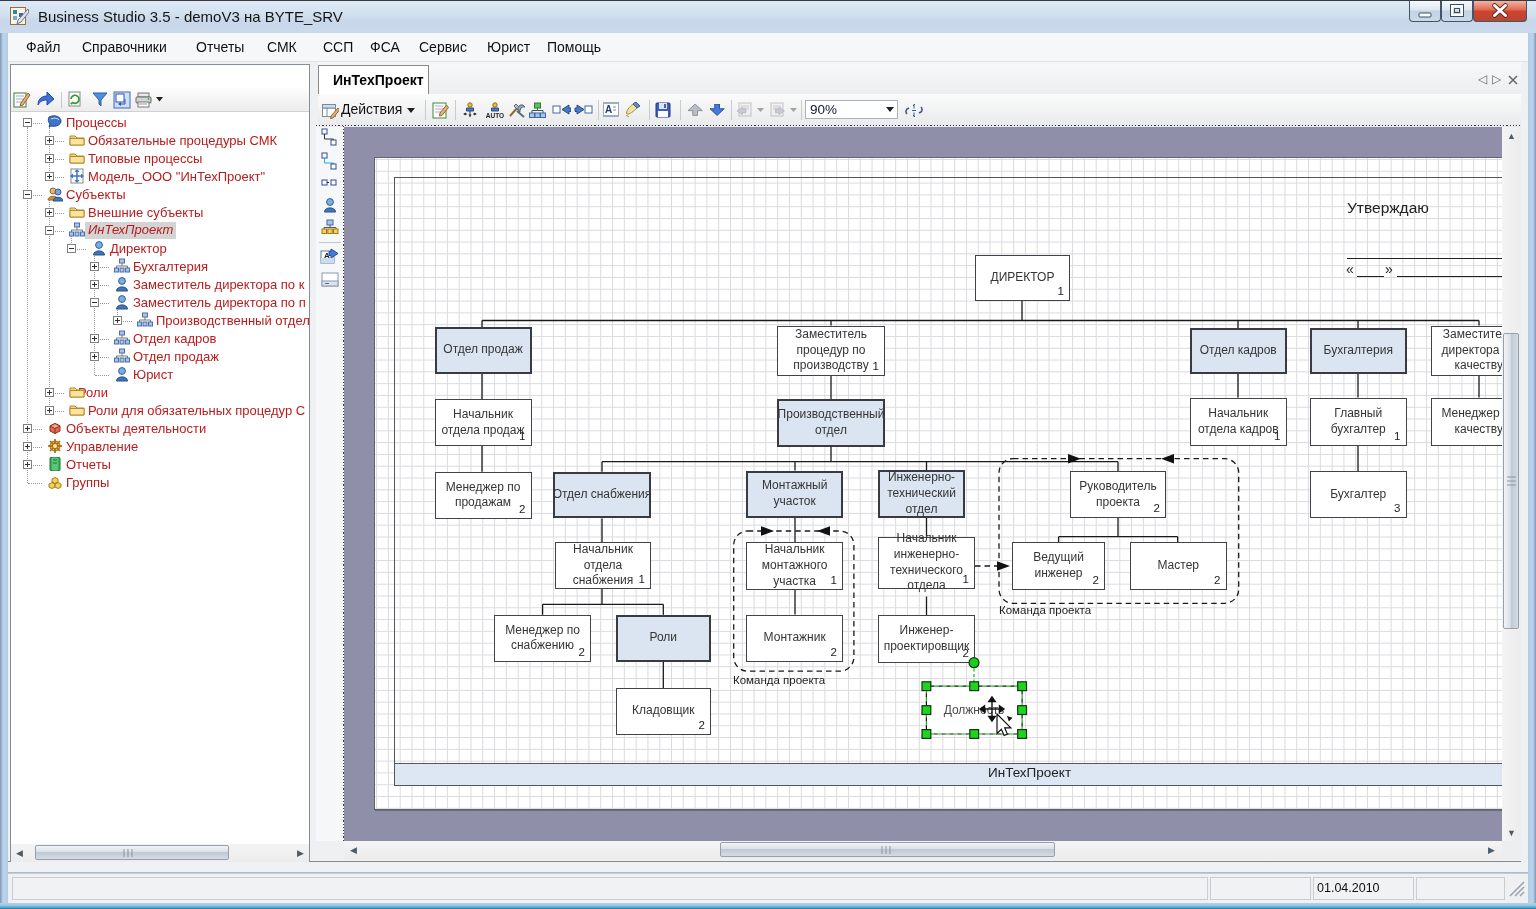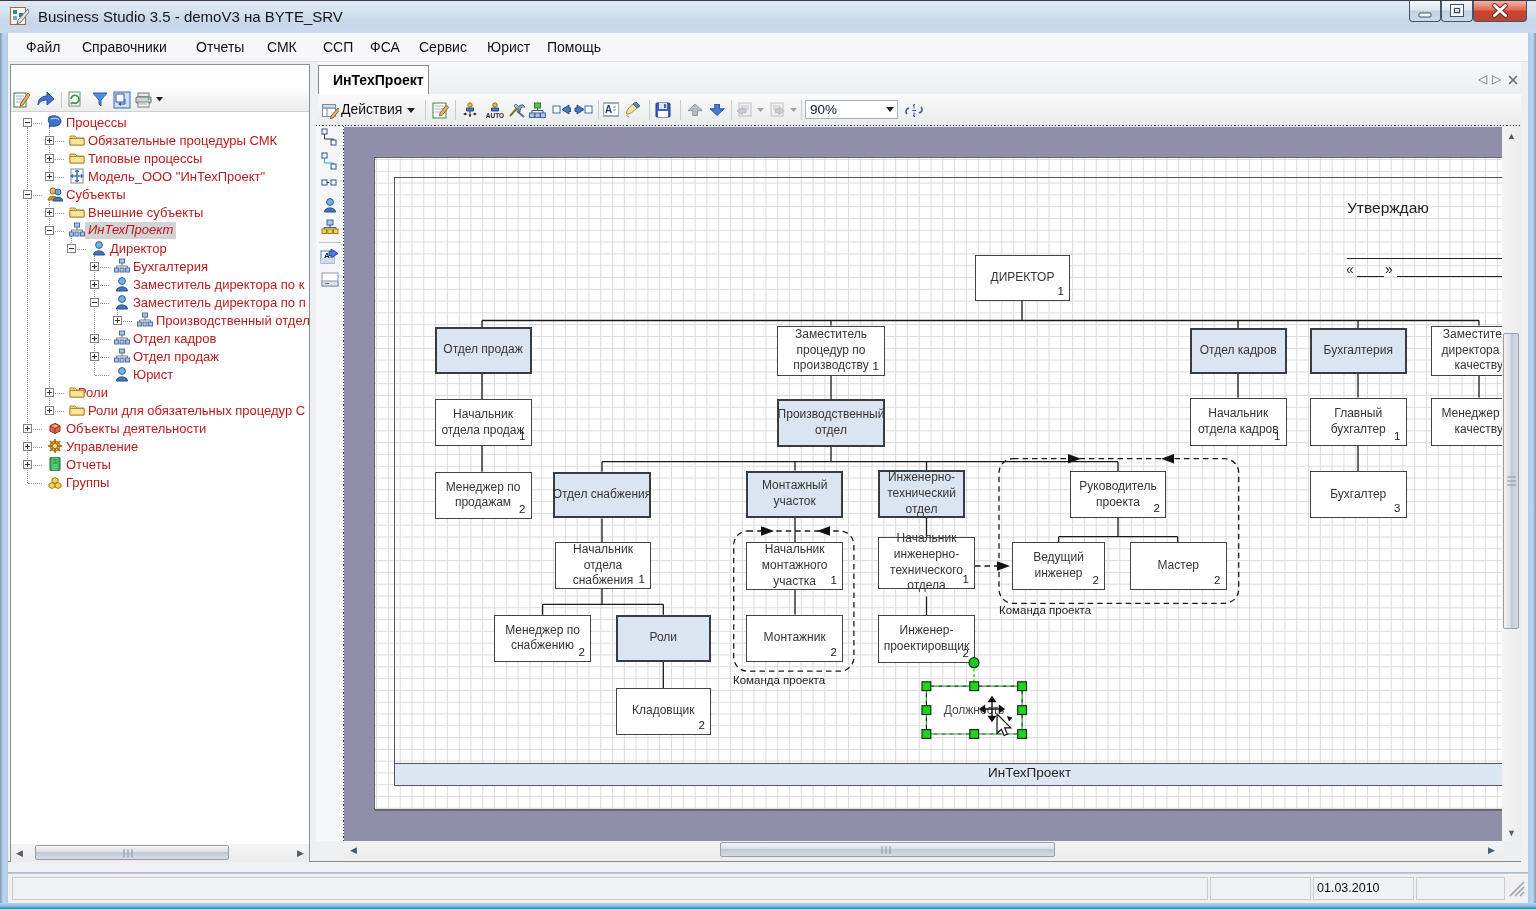--- a/index.html
+++ b/index.html
@@ -102,21 +102,21 @@
     <span style="left:479px">Юрист</span>
     <span style="left:539px">Помощь</span>
 </div>
 <div id="client"></div>
 
 <div class="abs" style="left:8px;top:861px;width:1520px;height:1px;background:#8a8a8a"></div>
 <div class="abs" style="left:8px;top:862px;width:1520px;height:11px;background:#f0f1f2;border-bottom:1px solid #b9b9b9"></div>
 <div class="abs" style="left:8px;top:874px;width:1520px;height:29px;background:#eff0f1"></div>
 <div class="abs" style="left:12px;top:877px;width:1196px;height:23px;border:1px solid #c9cdd1;background:#f1f2f3"></div>
 <div class="abs" style="left:1210px;top:877px;width:101px;height:23px;border:1px solid #c9cdd1;background:#f1f2f3"></div>
-<div class="abs" style="left:1313px;top:877px;width:101px;height:23px;border:1px solid #c9cdd1;background:#f1f2f3;font-size:12.5px;color:#111;padding:3px 0 0 3px">01.03.2010</div>
+<div class="abs" style="left:1313px;top:877px;width:101px;height:23px;border:1px solid #c9cdd1;background:#f1f2f3;font-size:12.5px;color:#111;padding:3px 0 0 3px">01.04.2010</div>
 <div class="abs" style="left:1416px;top:877px;width:89px;height:23px;border:1px solid #c9cdd1;background:#f1f2f3"></div>
 <svg class="abs" style="left:1506px;top:878px" width="20" height="20">
  <g stroke="#9aa4ae" stroke-width="1.6">
       <line x1="18" y1="4" x2="4" y2="18"></line>
       <line x1="18" y1="9" x2="9" y2="18"></line>
       <line x1="18" y1="14" x2="14" y2="18"></line>
     </g>
 </svg>
 
 <div id="nav">

